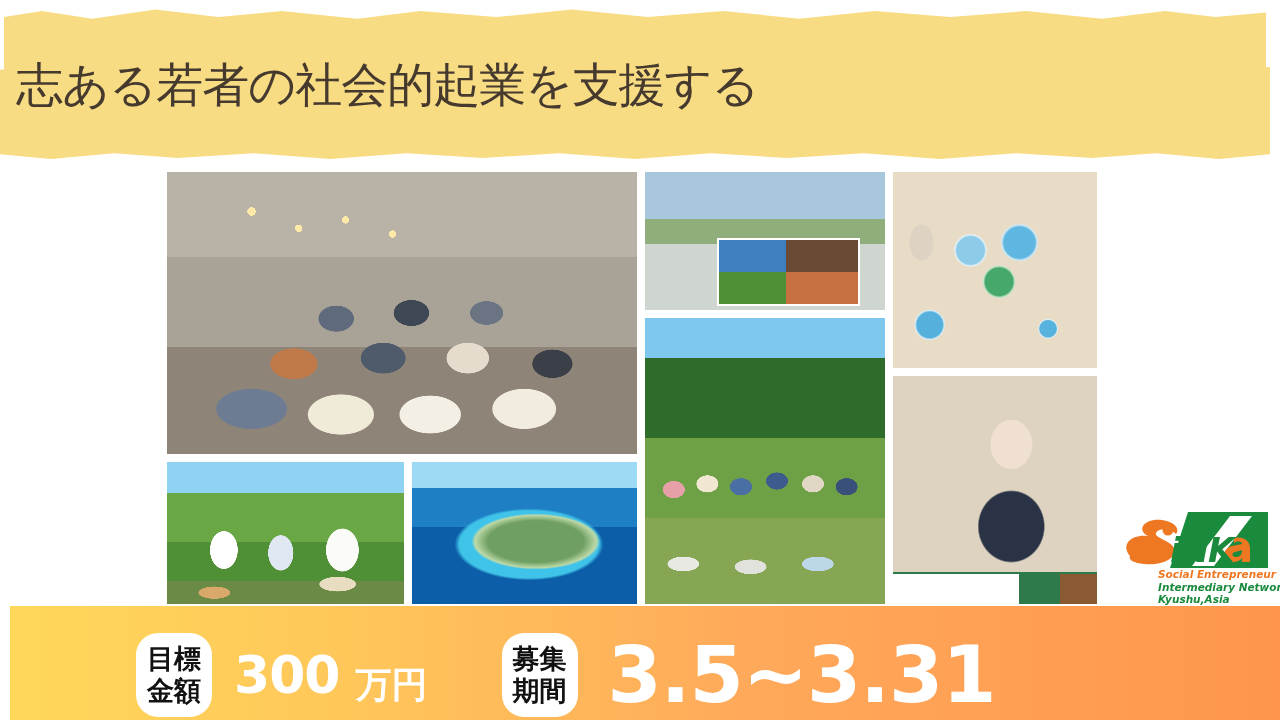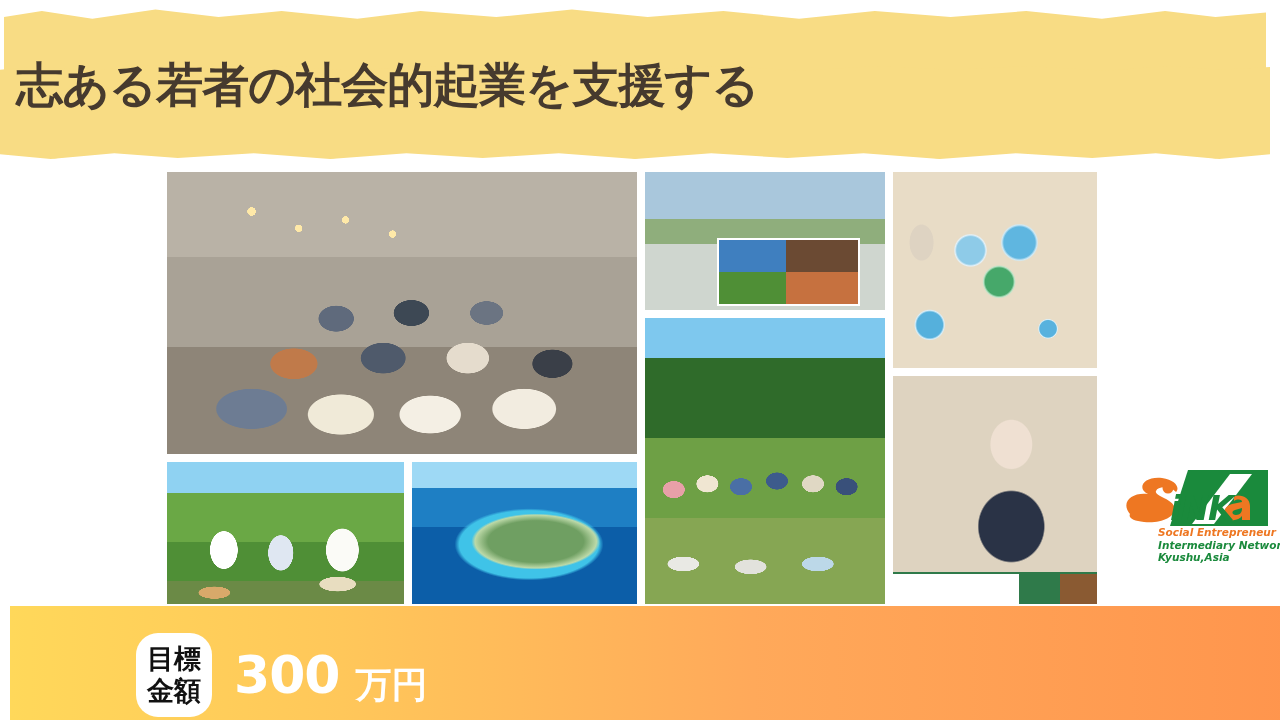--- a/index.html
+++ b/index.html
@@ -28,21 +28,21 @@
   .highlight-band.b2{
     left:0px;top:64px;width:1270px;height:96px;
   }
   .headline-text{
     position:absolute;left:0;top:0;width:1280px;height:170px;
     display:flex;flex-direction:column;justify-content:center;
     padding-left:16px;box-sizing:border-box;
   }
   .headline-line{
     color:#463A2E;
-    font-weight:700;
+    font-weight:400;
     font-size:47px;
     line-height:68px;
     letter-spacing:-1px;
     white-space:nowrap;
     font-family:"DejaVu Sans","Liberation Sans",sans-serif;
   }
 
   
   .collage{position:absolute;left:167px;top:172px;width:930px;height:432px;}
   .photo{
@@ -135,21 +135,21 @@
       radial-gradient(ellipse 52px 56px at 58% 66%, #2a3346 0 62%, transparent 65%),
       radial-gradient(ellipse 16px 34px at 58% 64%, #f2efe6 0 62%, transparent 65%),
       linear-gradient(180deg,#ded3c0 0 86%, #2f7a4a 86% 100%);
   }
   .ph-speaker::after{
     content:"";position:absolute;left:0;bottom:0;width:100%;height:13%;
     background:linear-gradient(90deg,#ffffff 0 62%, #2f7a4a 62% 82%, #8a5a32 82% 100%);
   }
 
   
-  .logo{position:absolute;left:1118px;top:468px;width:156px;height:100px;}
+  .logo{position:absolute;left:1118px;top:510px;width:156px;height:100px;}
   .logo svg{display:block;}
   .logo-tagline{position:absolute;left:40px;top:58px;line-height:12.5px;}
   .tl{font-size:10.5px;font-weight:700;font-style:italic;white-space:nowrap;}
   .tl-1{color:#EE7722;}
   .tl-2{color:#1A8A3C;}
   .tl-3{color:#1A8A3C;}
 
   
   .bottom-bar{
     position:absolute;left:10px;top:606px;width:1280px;height:138px;
@@ -227,16 +227,23 @@
 
     <div class="amount-group">
       <div class="badge">
         <span>目標</span>
         <span>金額</span>
       </div>
       <div class="amount-num">300</div>
       <div class="amount-unit">万円</div>
     </div>
 
+    <div class="period-group">
+      <div class="badge">
+        <span>募集</span>
+        <span>期間</span>
+      </div>
+      <div class="period-range">3.5~3.31</div>
+    </div>
 
   </div>
 
 </div>
 
 </body></html>

